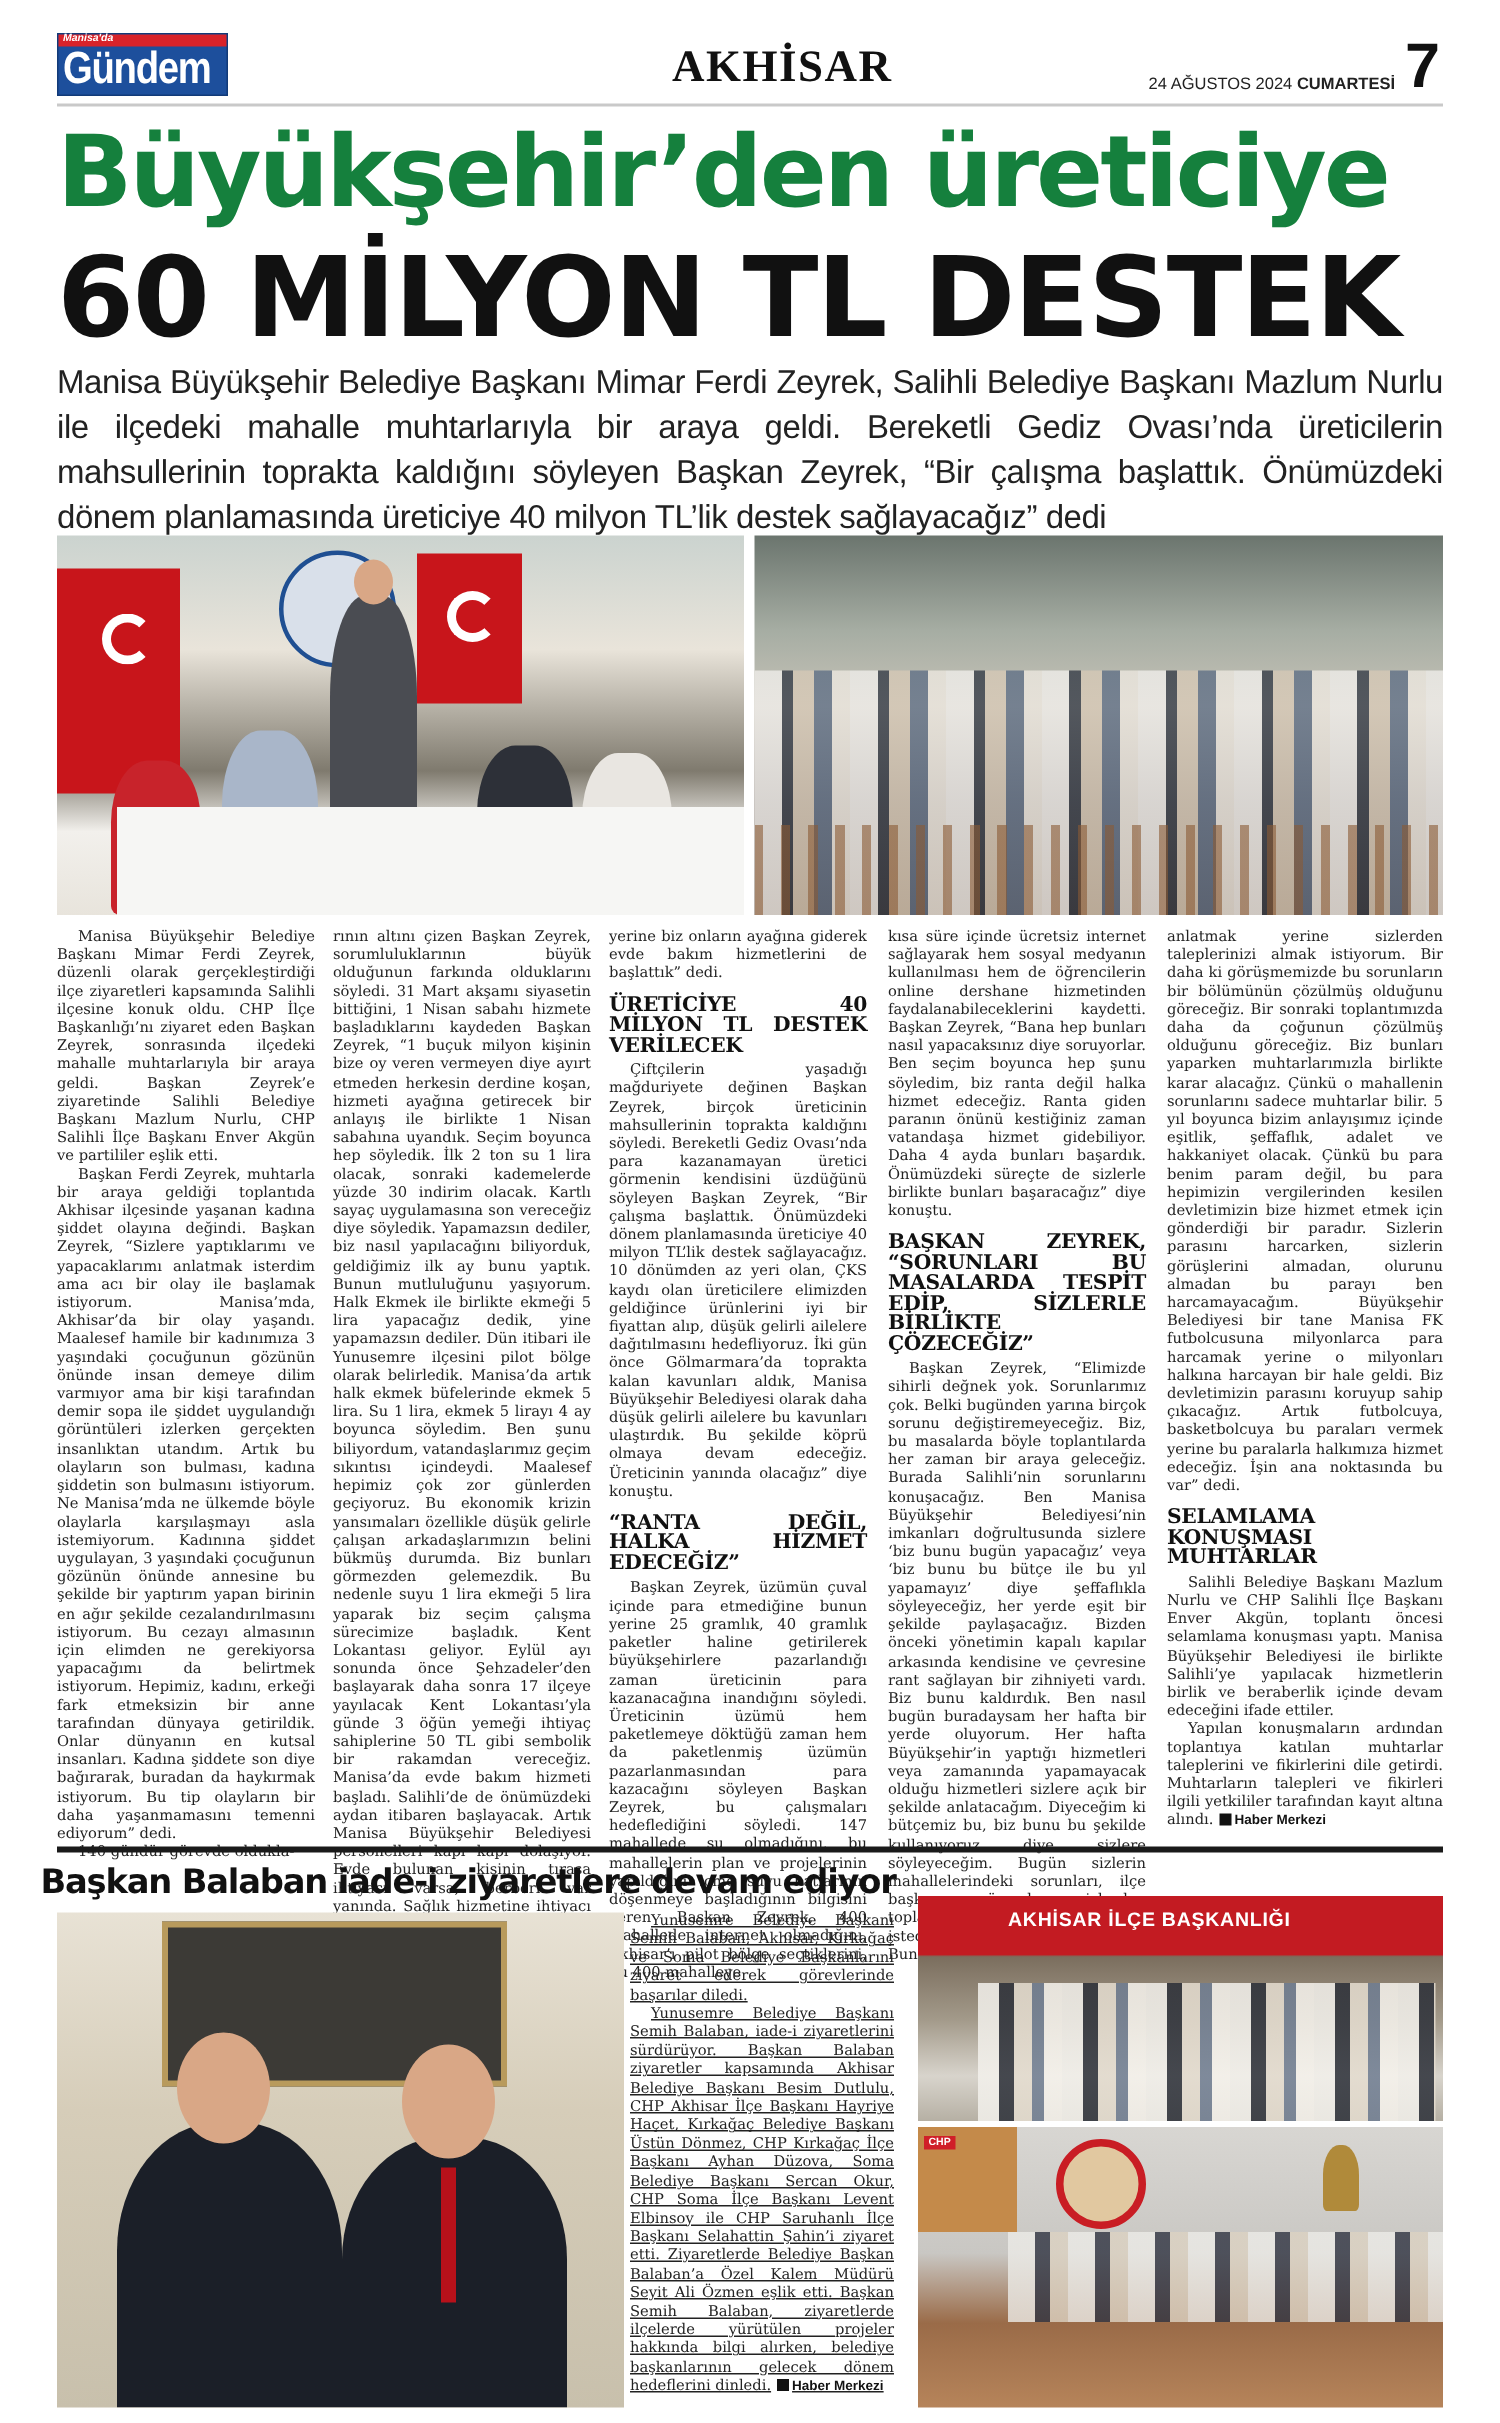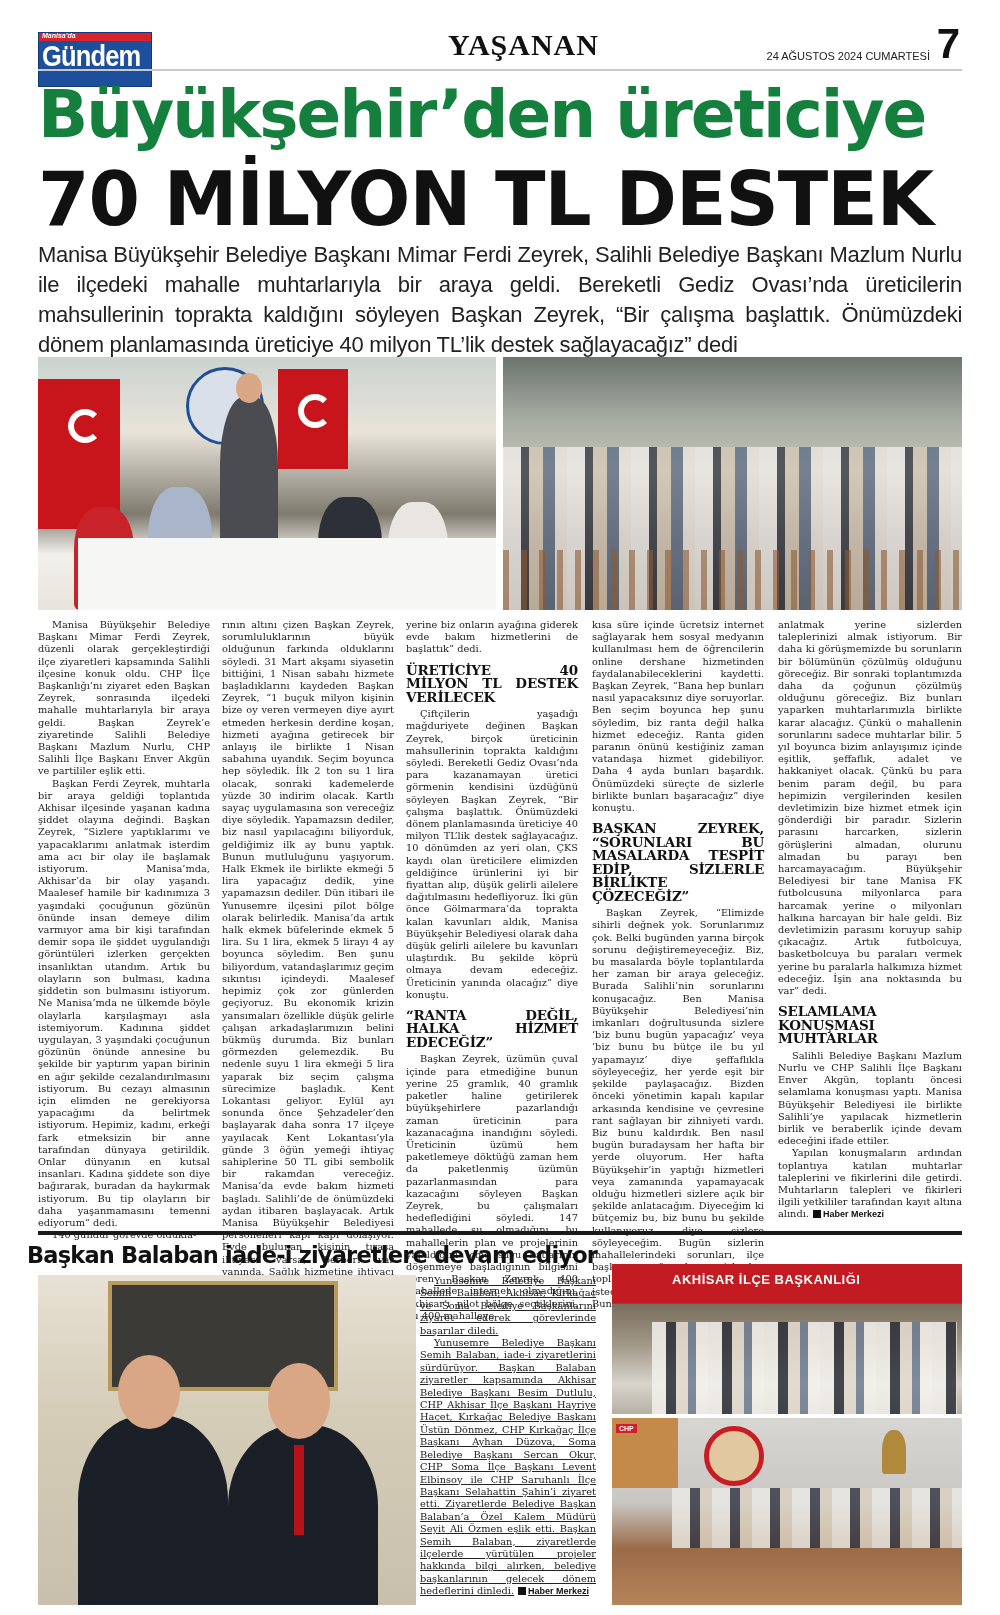--- a/index.html
+++ b/index.html
@@ -1,26 +1,26 @@
 <!DOCTYPE html>
 <html><head>
 <meta charset="utf-8">
 <style>
   * { box-sizing: border-box; margin: 0; padding: 0; }
   html, body { width: 1000px; height: 1615px; background: #ffffff; overflow: hidden; }
   body { position: relative; font-family: "DejaVu Serif", serif; color: #1a1a1a; }
 
   .masthead { position: absolute; left: 38px; top: 22px; width: 924px; height: 46px; }
-  .logo { position: absolute; left: 0; top: 10px; width: 114px; height: 55px; background: #1d4f9c; border: 1px solid #123a78; }
+  .logo { position: absolute; left: 0; top: 0; width: 114px; height: 42px; background: #1d4f9c; border: 1px solid #123a78; }
   .logo-top { position: absolute; left: 0; top: 0; width: 112px; height: 8px; background: #d8232a; }
   .logo-small { position: absolute; left: 3px; top: -1px; font: italic bold 7px "Liberation Sans", sans-serif; color: #fff; }
   .logo-main { position: absolute; left: 3px; top: 7px; font: bold 30px/32px "Liberation Sans", sans-serif; color: #fff; letter-spacing: -1px; transform: scaleX(0.85); transform-origin: left; }
   .section-name { position: absolute; left: 410px; top: 6px; font: bold 30px "Liberation Serif", serif; letter-spacing: 1px; color: #111; }
   .date-line { position: absolute; right: 32px; top: 28px; font: 11px "Liberation Sans", sans-serif; color: #222; }
-  .date-line b { font-weight: normal; }
+  .date-line b { font-weight: bold; }
   .page-num { position: absolute; right: 2px; top: 0; font: bold 42px/44px "Liberation Sans", sans-serif; color: #111; }
   .mast-rule { position: absolute; left: 38px; top: 69px; width: 924px; height: 2px; background: #c9c9c9; }
 
   .headline1 { position: absolute; left: 38px; top: 76px; width: 924px; font: bold 66px/78px "DejaVu Sans", sans-serif; letter-spacing: -2px; color: #15803d; white-space: nowrap; }
   .headline2 { position: absolute; left: 38px; top: 158px; width: 924px; font: bold 74px/82px "DejaVu Sans", sans-serif; letter-spacing: -1px; color: #111; white-space: nowrap; }
 
   .deck { position: absolute; left: 38px; top: 240px; width: 924px; font: 22px/30px "Liberation Sans", sans-serif; color: #222; text-align: justify; letter-spacing: -0.3px; }
 
   .photo { position: absolute; overflow: hidden; }
   .photo-1 { left: 38px; top: 357px; width: 458px; height: 253px; background: linear-gradient(180deg, #cbd3cf 0%, #e9e4da 30%, #7f7a6e 62%, #f2f0ec 78%, #e8e4dc 100%); }
@@ -71,31 +71,31 @@
 </style>
 </head>
 <body>
 
 <div class="masthead">
   <div class="logo">
     <div class="logo-top"></div>
     <span class="logo-small">Manisa'da</span>
     <span class="logo-main">Gündem</span>
   </div>
-  <div class="section-name">YAŞANAN</div>
+  <div class="section-name">AKHİSAR</div>
   <div class="date-line">
     <span>24 AĞUSTOS 2024</span>
     <b>CUMARTESİ</b>
   </div>
   <div class="page-num">7</div>
 </div>
 <div class="mast-rule"></div>
 
 <h1 class="headline1">Büyükşehir’den üreticiye</h1>
-<h1 class="headline2">70 MİLYON TL DESTEK</h1>
+<h1 class="headline2">60 MİLYON TL DESTEK</h1>
 <p class="deck">Manisa Büyükşehir Belediye Başkanı Mimar Ferdi Zeyrek, Salihli Belediye Başkanı Mazlum Nurlu ile ilçedeki mahalle muhtarlarıyla bir araya geldi. Bereketli Gediz Ovası’nda üreticilerin mahsullerinin toprakta kaldığını söyleyen Başkan Zeyrek, “Bir çalışma başlattık. Önümüzdeki dönem planlamasında üreticiye 40 milyon TL’lik destek sağlayacağız” dedi</p>
 
 <div class="photo photo-1">
   <div class="flag flag-1">
       <div class="crescent" style="left:30px;top:30px"></div>
     </div>
   <div class="emblem"></div>
   <div class="flag flag-2">
       <div class="crescent" style="left:20px;top:25px"></div>
     </div>

